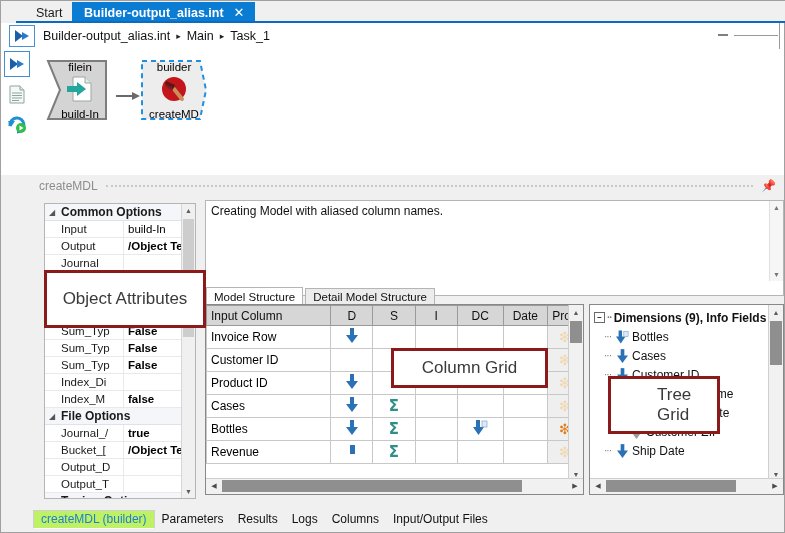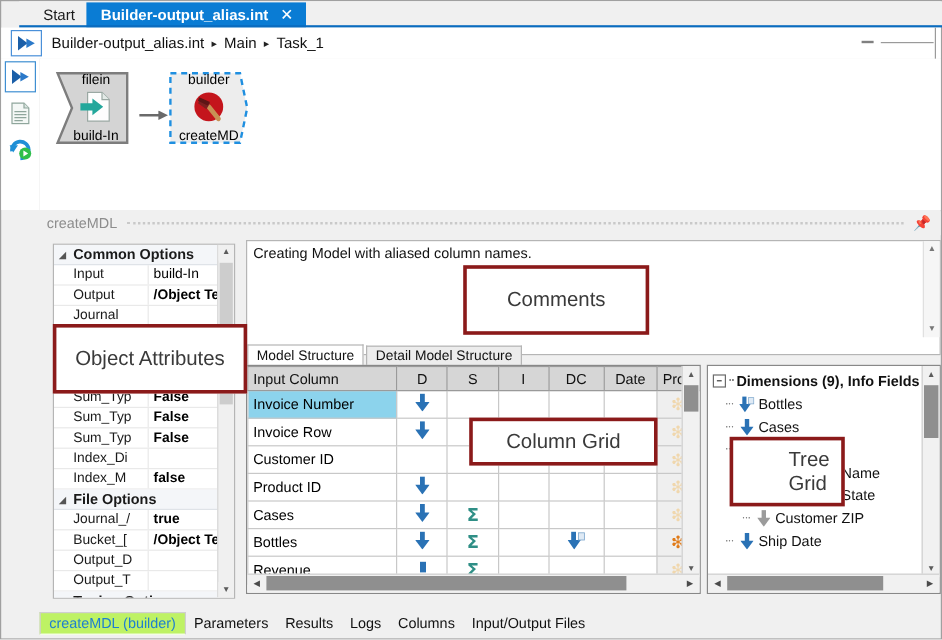--- a/index.html
+++ b/index.html
@@ -115,21 +115,21 @@
   
   .btabs{position:absolute;left:33px;top:508px;width:751px;height:22px;display:flex;align-items:center;gap:0px;}
   .btab{height:19px;padding:0 7px;display:flex;align-items:center;font-size:12px;color:#111;box-sizing:border-box;}
   .btab.sel{color:#1f7fd0;background:#bef264;border:1px solid #cfcfcf;border-bottom-color:#fff;text-align:right;}
 
   
   .anno{position:absolute;border:3px solid #8b1a1a;background:#fff;display:flex;align-items:center;justify-content:center;color:#3a3a3a;font-size:17px;box-sizing:border-box;z-index:40;}
   .anno-obj{left:44px;top:270px;width:162px;height:58px;}
   .anno-com{left:386px;top:221px;width:155px;height:58px;}
   .anno-col{left:391px;top:348px;width:157px;height:40px;}
-  .anno-tree{left:608px;top:364px;width:96px;height:58px;padding-left:46px;}
+  .anno-tree{left:608px;top:376px;width:112px;height:58px;padding-left:46px;}
   .sigma{color:#2f8f86;font-size:15px;font-weight:bold;font-family:"DejaVu Sans",sans-serif;}
   .aster{font-size:14px;line-height:1;}
   .aster.pale{color:#f0d7ad;}
   .aster.hot{color:#e07b19;}
 </style>
 </head>
 <body>
 
 <div id="app">
   <div class="outer-border"></div>
@@ -368,32 +368,20 @@
           <th class="lead">Input Column</th>
           <th>D</th>
           <th>S</th>
           <th>I</th>
           <th>DC</th>
           <th>Date</th>
           <th>Prop</th>
         </tr>
       </thead>
       <tbody>
-        <tr class="sel">
-          <td class="lead">Invoice Number</td>
-          <td><svg width="12" height="15" viewBox="0 0 12 15" aria-hidden="true">
-                <rect x="4" y="0" width="4" height="8" fill="#2a72b5"></rect>
-                <polygon points="0,7 12,7 6,15" fill="#2a72b5"></polygon>
-              </svg></td>
-          <td></td>
-          <td></td>
-          <td></td>
-          <td></td>
-          <td class="prop"><span class="aster pale">❇</span></td>
-        </tr>
         <tr>
           <td class="lead">Invoice Row</td>
           <td><svg width="12" height="15" viewBox="0 0 12 15" aria-hidden="true">
                 <rect x="4" y="0" width="4" height="8" fill="#2a72b5"></rect>
                 <polygon points="0,7 12,7 6,15" fill="#2a72b5"></polygon>
               </svg></td>
           <td></td>
           <td></td>
           <td></td>
           <td></td>
@@ -566,22 +554,19 @@
       <span>Columns</span>
     </div>
     <div class="btab">
       <span>Input/Output Files</span>
     </div>
   </div>
 
   <div class="anno anno-obj">
     <span>Object Attributes</span>
   </div>
-  <div class="anno anno-com">
-    <span>Comments</span>
-  </div>
   <div class="anno anno-col">
     <span>Column Grid</span>
   </div>
   <div class="anno anno-tree">
     <span>Tree Grid</span>
   </div>
 </div>
 
 </body></html>

